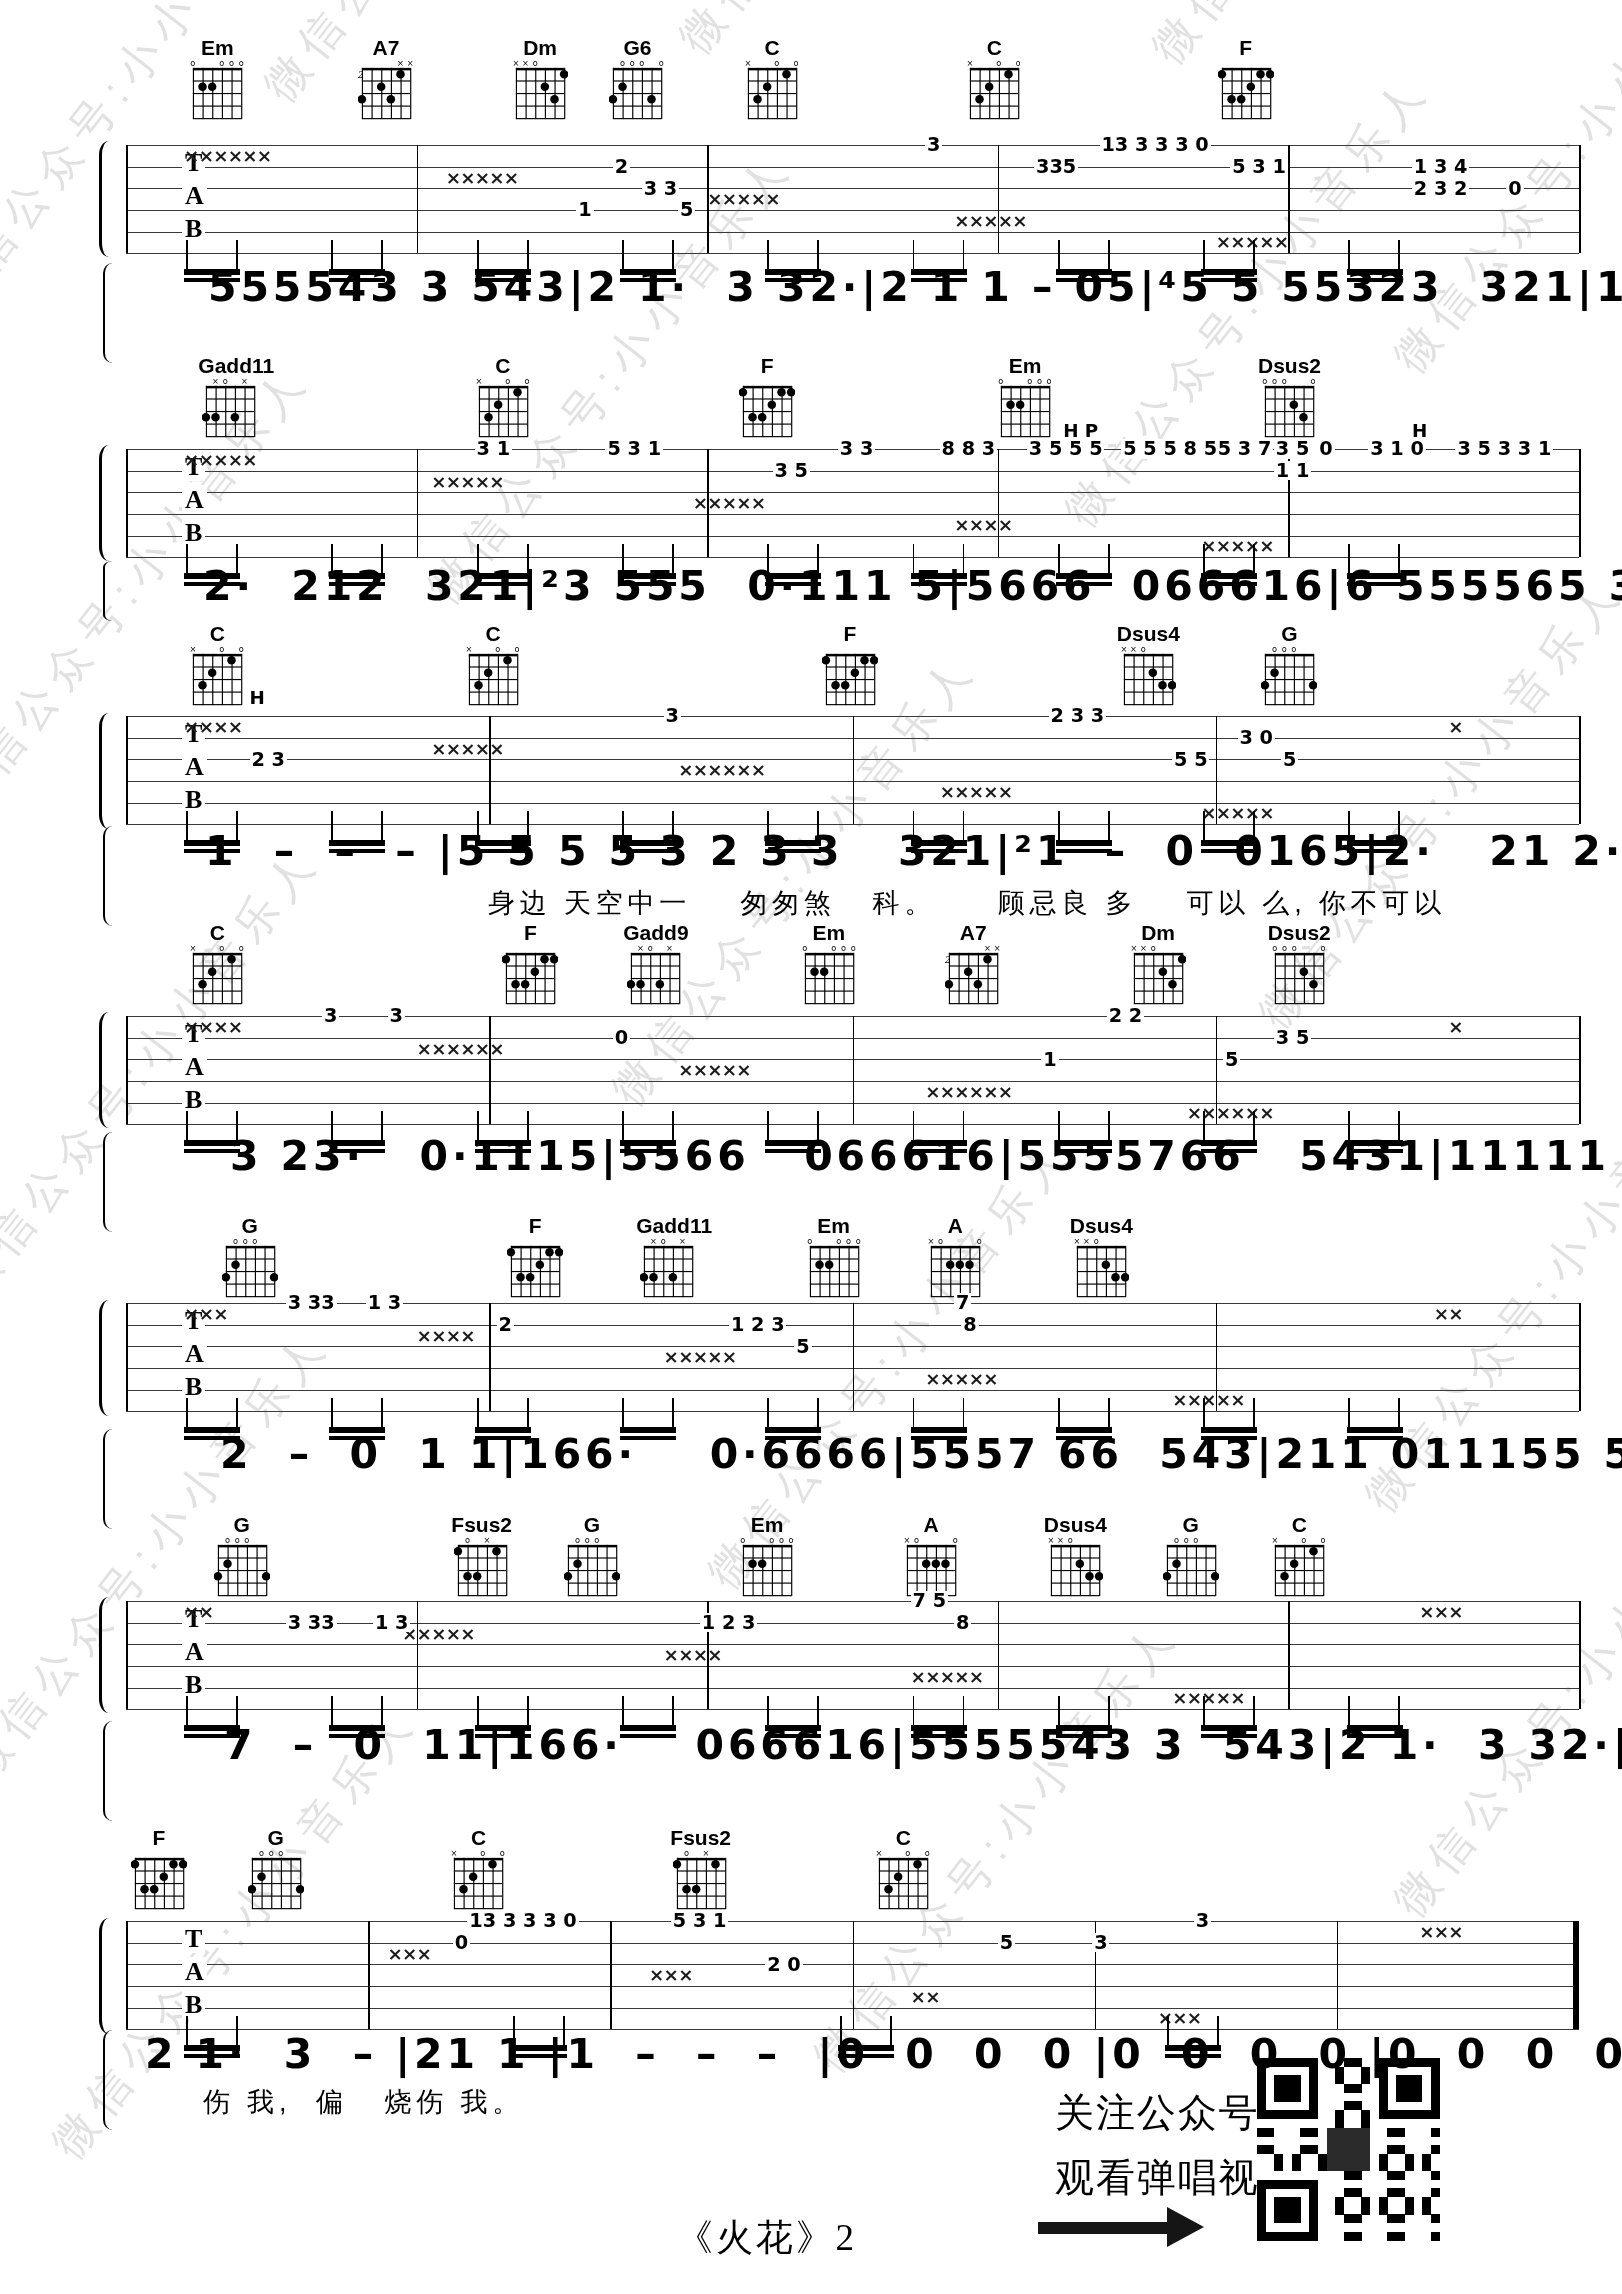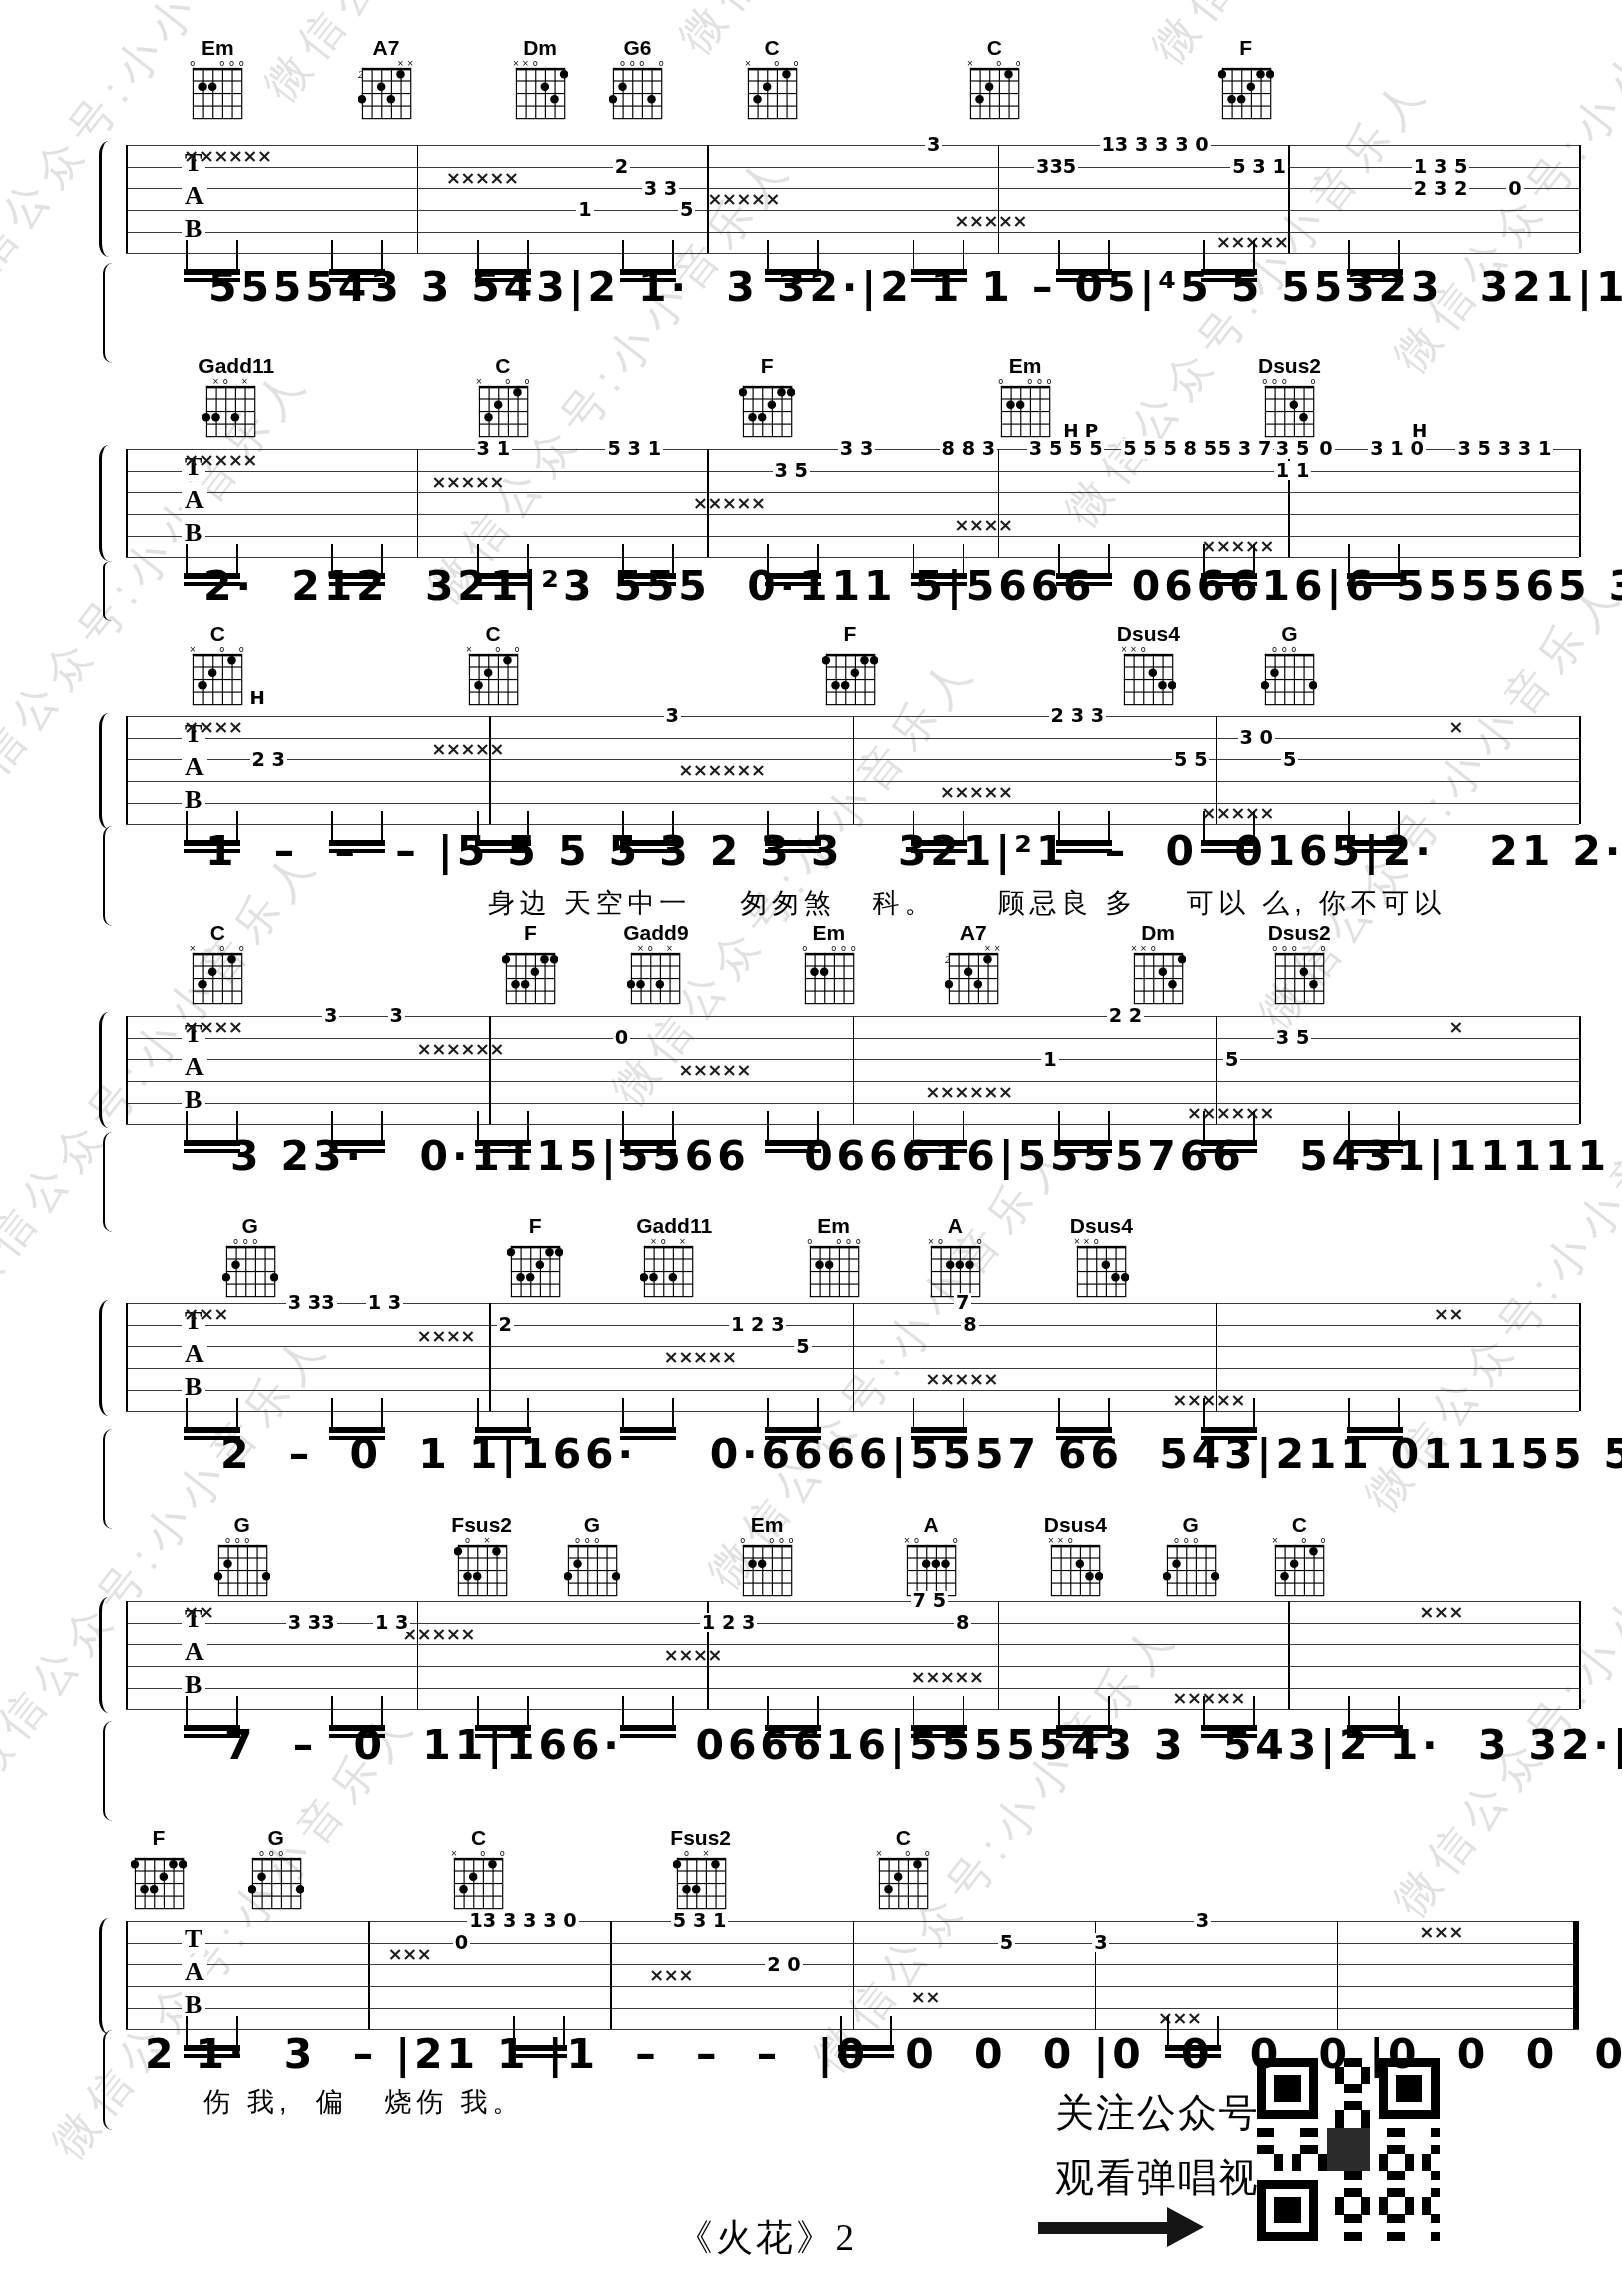--- a/index.html
+++ b/index.html
@@ -301,21 +301,21 @@
           <div class="cross" style="left: 44%; top: 45px;">×</div>
           <div class="cross" style="left: 9%; top: 1.9px;">×</div>
           <div class="fret" style="left: 31%; top: 55px;">1</div>
           <div class="fret" style="left: 33.5%; top: 12px;">2</div>
           <div class="fret" style="left: 35.5%; top: 34px;">3 3</div>
           <div class="fret" style="left: 38%; top: 55px;">5</div>
           <div class="fret" style="left: 55%; top: -9.7px;">3</div>
           <div class="fret" style="left: 67%; top: -9.7px;">13 3 3 3 0</div>
           <div class="fret" style="left: 62.5%; top: 12px;">335</div>
           <div class="fret" style="left: 76%; top: 12px;">5 3 1</div>
-          <div class="fret" style="left: 88.5%; top: 12px;">1 3 5</div>
+          <div class="fret" style="left: 88.5%; top: 12px;">1 3 4</div>
           <div class="fret" style="left: 88.5%; top: 34px;">2 3 2</div>
           <div class="fret" style="left: 95%; top: 34px;">0</div>
           <div class="beam" style="left: 4%;"></div>
           <div class="beam" style="left: 14%;"></div>
           <div class="beam" style="left: 24%;"></div>
           <div class="beam" style="left: 34%;"></div>
           <div class="beam" style="left: 44%;"></div>
           <div class="beam" style="left: 54%;"></div>
           <div class="beam" style="left: 64%;"></div>
           <div class="beam" style="left: 74%;"></div>

